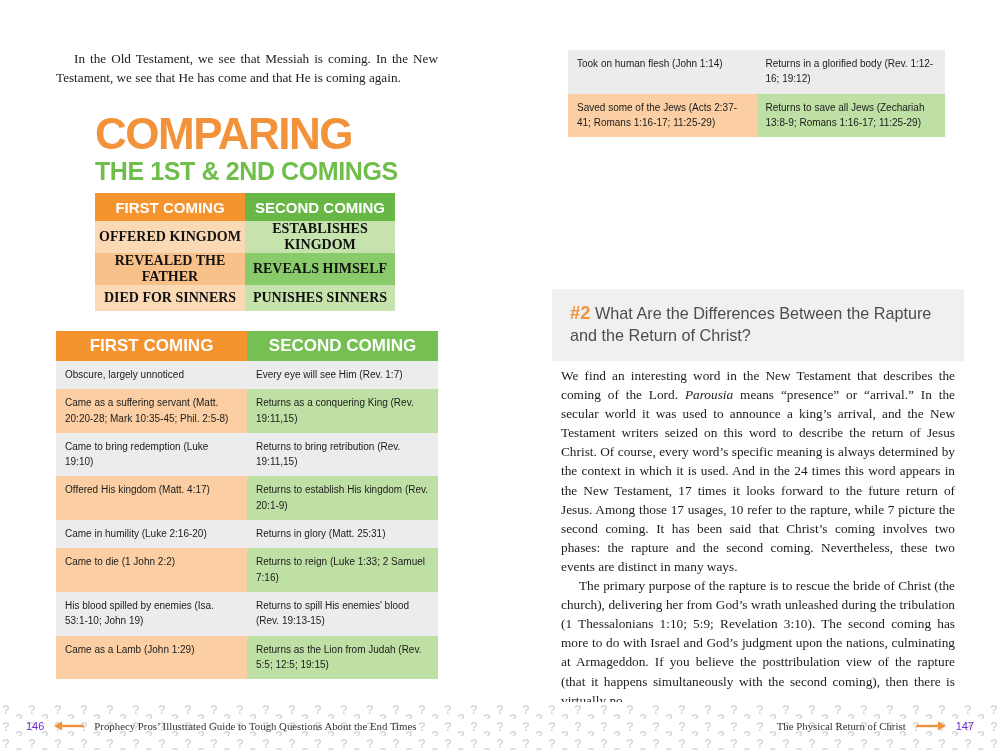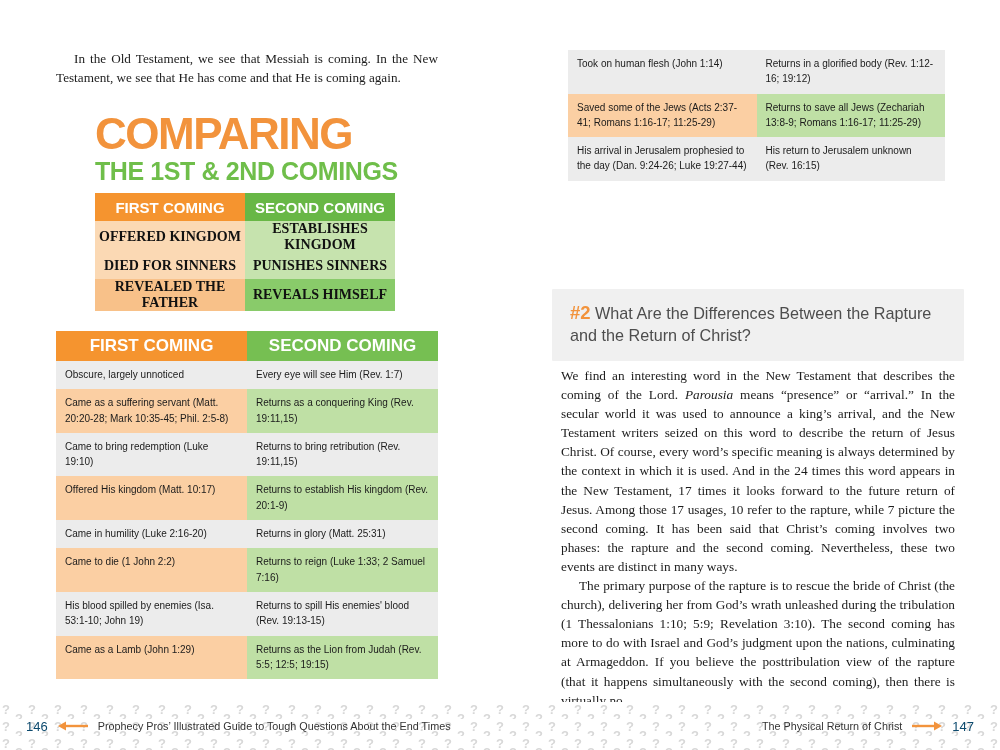--- a/index.html
+++ b/index.html
@@ -155,25 +155,25 @@
   }
   .footer-inner {
     position: absolute; inset: 0;
     display: flex; align-items: center;
     justify-content: space-between;
     padding: 0 26px;
   }
   .foot-side { display: flex; align-items: center; gap: 9px; }
   .foot-num {
     font-family: "Liberation Sans", sans-serif;
-    font-size: 13px;
-    color: #0c4a6e;
+    font-size: 11px;
+    color: #6d28d9;
   }
   .foot-label {
-    font-family: Liberation Sans, sans-serif;
+    font-family: Liberation Serif, serif;
     font-size: 10.8px;
     color: #333333;
   }
   .arrow-left, .arrow-right { display: block; }
 </style>
 </head>
 <body>
 
 <div class="page">
 
@@ -188,26 +188,26 @@
       <tbody>
           <tr>
         <th class="ig-h-orange">FIRST COMING</th>
         <th class="ig-h-green">SECOND COMING</th>
       </tr>
       <tr>
         <td class="ig-o-light">OFFERED KINGDOM</td>
         <td class="ig-g-light">ESTABLISHES KINGDOM</td>
       </tr>
       <tr>
+        <td class="ig-o-mid">REVEALED THE FATHER</td>
+        <td class="ig-g-mid">REVEALS HIMSELF</td>
+      </tr>
+      <tr>
         <td class="ig-o-light">DIED FOR SINNERS</td>
         <td class="ig-g-light">PUNISHES SINNERS</td>
-      </tr>
-      <tr>
-        <td class="ig-o-mid">REVEALED THE FATHER</td>
-        <td class="ig-g-mid">REVEALS HIMSELF</td>
       </tr>
     </tbody>
       </table>
   </div>
 
   <div class="tbl-left-wrap">
     <table class="cmp-table">
       <colgroup>
           <col style="width:50%">
           <col style="width:50%">
@@ -223,21 +223,21 @@
       </tr>
       <tr>
         <td class="c-left-b">Came as a suffering servant (Matt. 20:20-28; Mark 10:35-45; Phil. 2:5-8)</td>
         <td class="c-right-b">Returns as a conquering King (Rev. 19:11,15)</td>
       </tr>
       <tr>
         <td class="c-left-a">Came to bring redemption (Luke 19:10)</td>
         <td class="c-right-a">Returns to bring retribution (Rev. 19:11,15)</td>
       </tr>
       <tr>
-        <td class="c-left-b">Offered His kingdom (Matt. 10:17)</td>
+        <td class="c-left-b">Offered His kingdom (Matt. 4:17)</td>
         <td class="c-right-b">Returns to establish His kingdom (Rev. 20:1-9)</td>
       </tr>
       <tr>
         <td class="c-left-a">Came in humility (Luke 2:16-20)</td>
         <td class="c-right-a">Returns in glory (Matt. 25:31)</td>
       </tr>
       <tr>
         <td class="c-left-b">Came to die (1 John 2:2)</td>
         <td class="c-right-b">Returns to reign (Luke 1:33; 2 Samuel 7:16)</td>
       </tr>
@@ -260,24 +260,20 @@
           <col style="width:50%">
         </colgroup>
       <tbody>
           <tr>
         <td class="c-left-a">Took on human flesh (John 1:14)</td>
         <td class="c-right-a">Returns in a glorified body (Rev. 1:12-16; 19:12)</td>
       </tr>
       <tr>
         <td class="c-left-b">Saved some of the Jews (Acts 2:37-41; Romans 1:16-17; 11:25-29)</td>
         <td class="c-right-b">Returns to save all Jews (Zechariah 13:8-9; Romans 1:16-17; 11:25-29)</td>
-      </tr>
-      <tr>
-        <td class="c-left-a">His arrival in Jerusalem prophesied to the day (Dan. 9:24-26; Luke 19:27-44)</td>
-        <td class="c-right-a">His return to Jerusalem unknown (Rev. 16:15)</td>
       </tr>
     </tbody>
       </table>
   </div>
 
   <div class="qbox">
     <div class="qbox-text">
       <span class="qnum">#2</span><span>&nbsp;</span><span>What Are the Differences Between the Rapture and the Return of Christ?</span>
     </div>
   </div>

